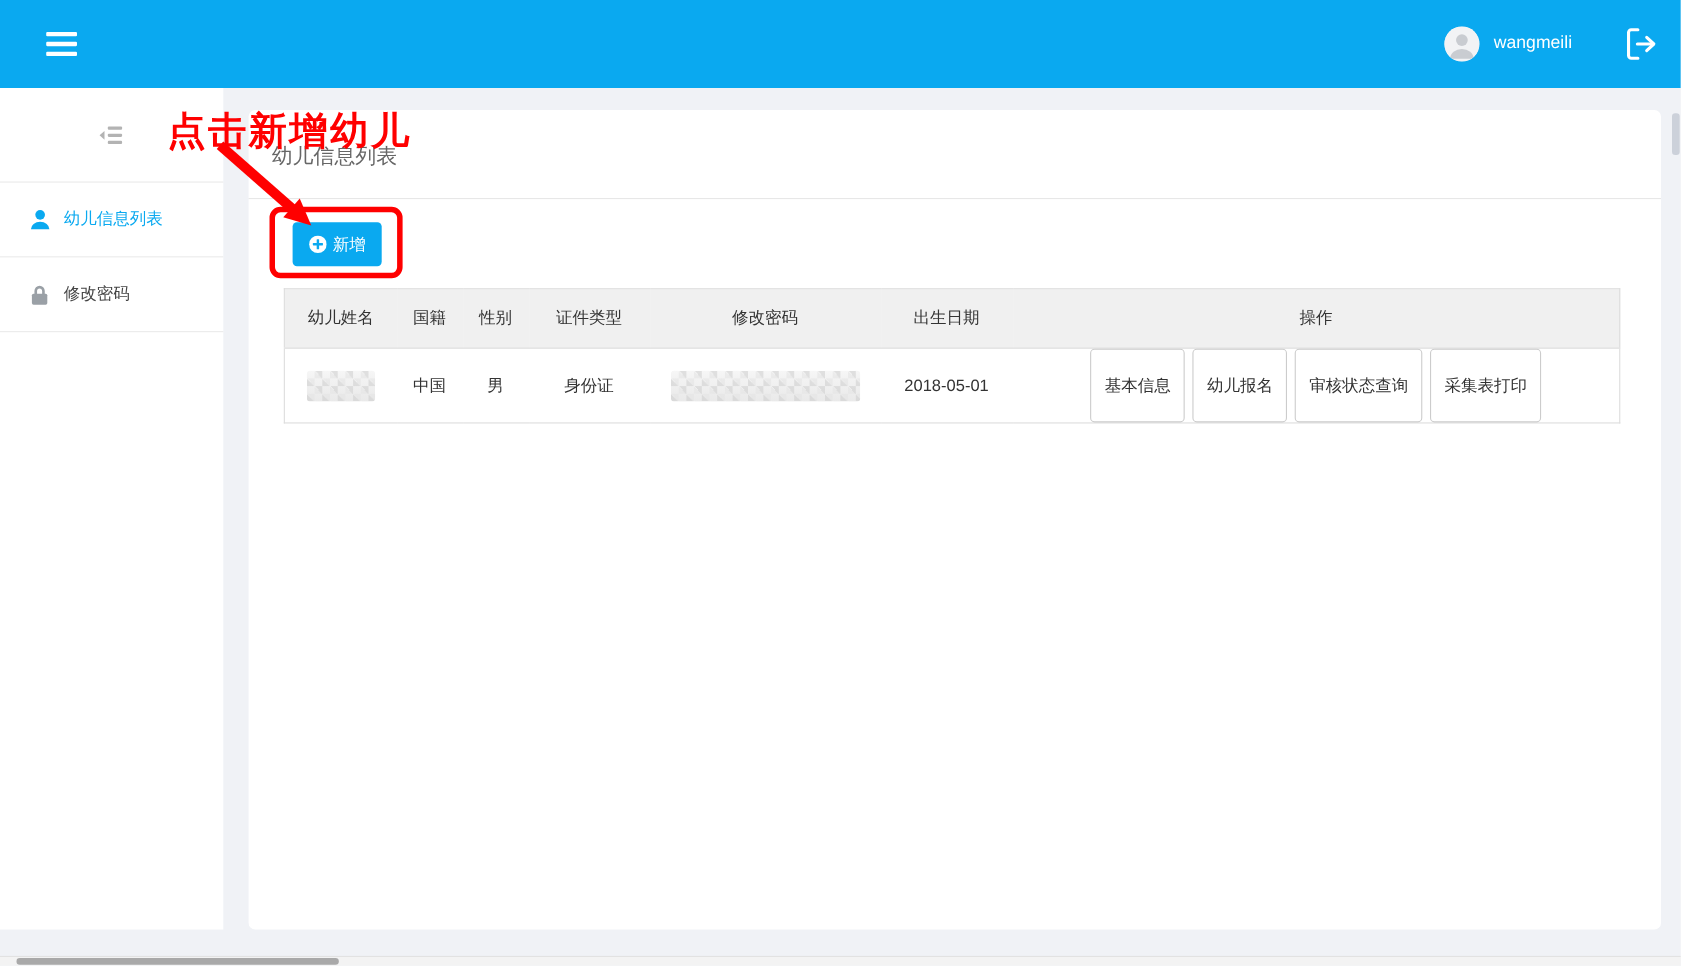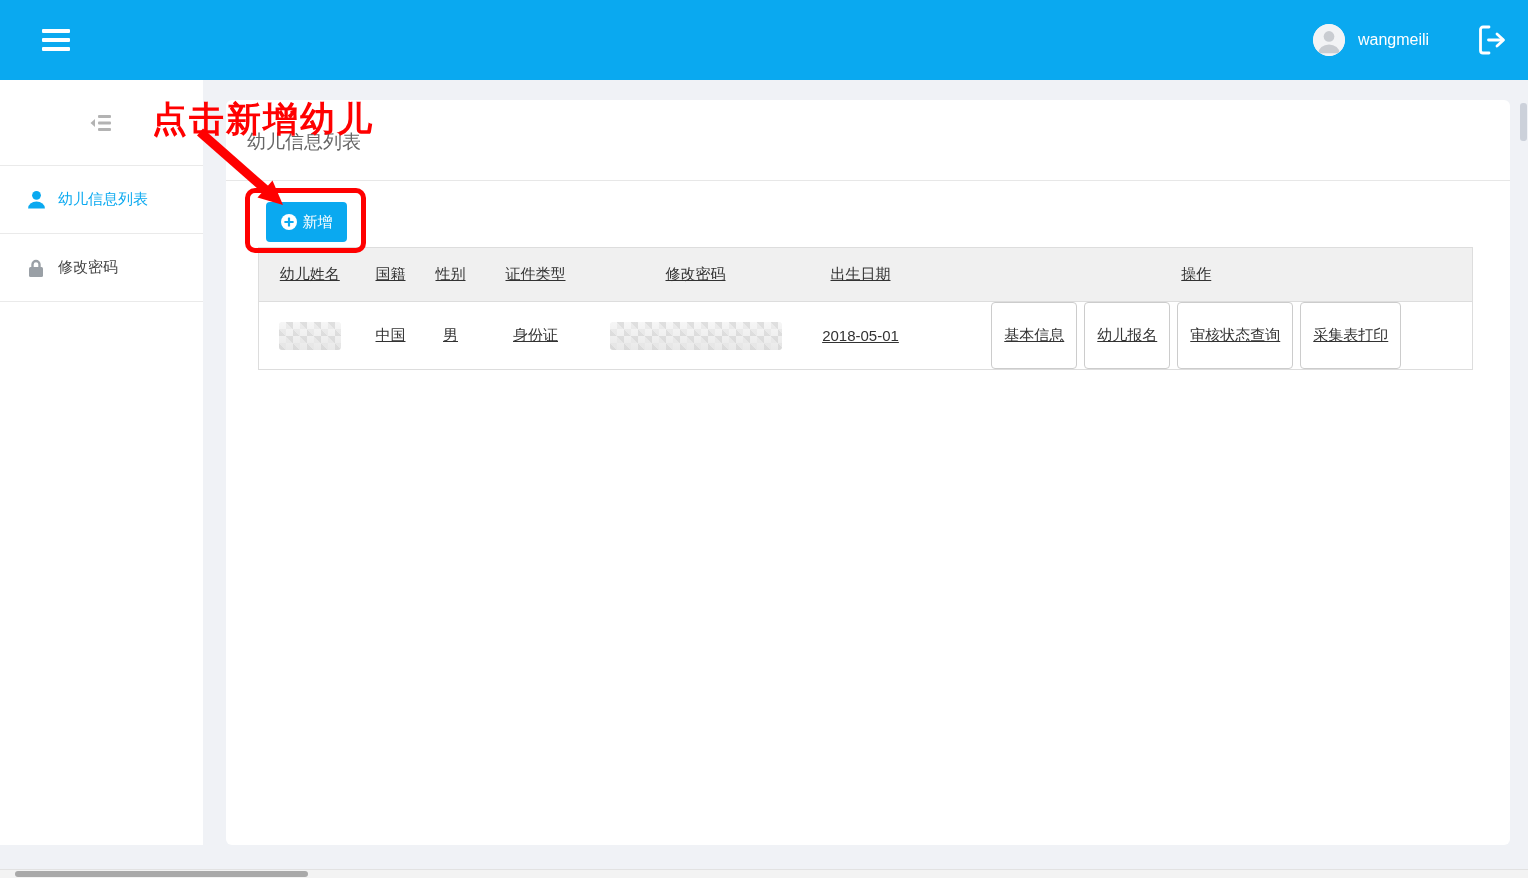--- a/index.html
+++ b/index.html
@@ -69,21 +69,21 @@
     background:#0aa9f0; border:none; border-radius:4px; color:#fff; font-size:15px;
     display:flex; align-items:center; justify-content:center; gap:6px; cursor:pointer;
     font-family:Liberation Serif, serif;
   }
   .note {
     position:absolute; left:116px; top:102px; height:40px; line-height:40px;
     color:#ff0000; font-weight:bold; font-size:17px; white-space:nowrap;
   }
 
   
-  .table-wrap { position:absolute; left:32px; top:147px; width:1214px;text-decoration:underline; }
+  .table-wrap { position:absolute; left:32px; top:162px; width:1214px; }
   table { width:100%; border-collapse:collapse; table-layout:fixed; border:1px solid #ddd; }
   th {
     height:54px; background:#f0f0f0; font-weight:normal; font-size:15px; color:#333;
     text-align:center; border-bottom:1px solid #ddd;
   }
   td { height:58px; font-size:15px; color:#333; text-align:center; background:#fff; }
   .redact {
     display:inline-block; height:28px; border-radius:3px; vertical-align:middle;
     background-image:
       linear-gradient(45deg, rgba(205,205,205,.55) 25%, transparent 25%, transparent 75%, rgba(205,205,205,.55) 75%),

